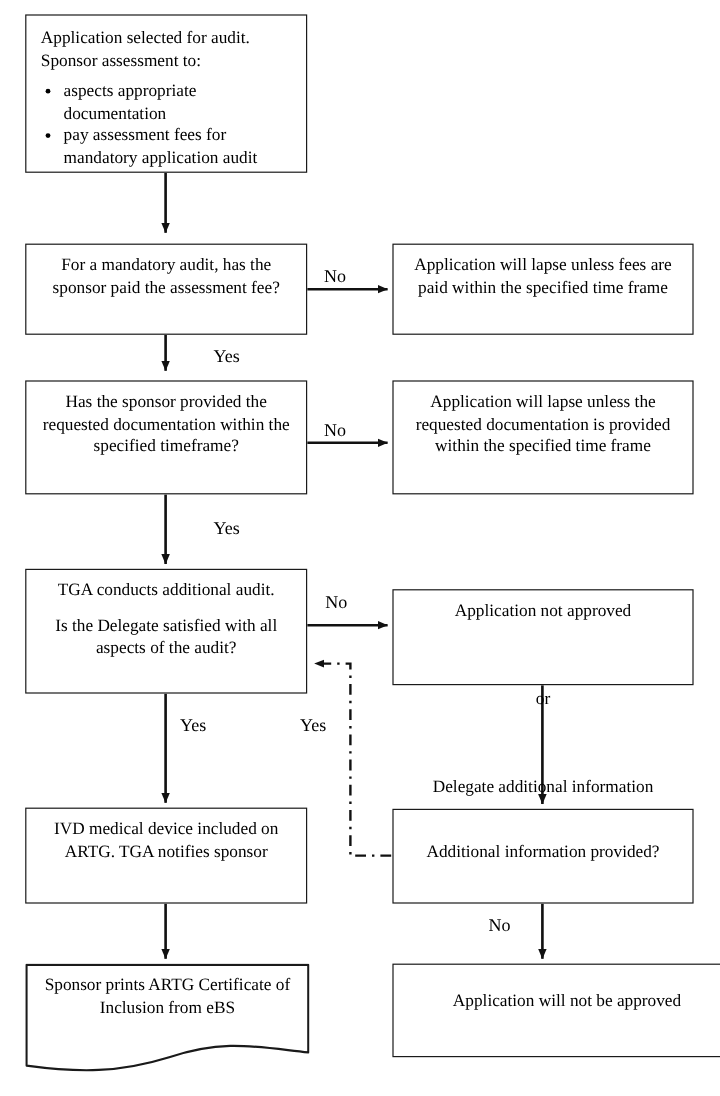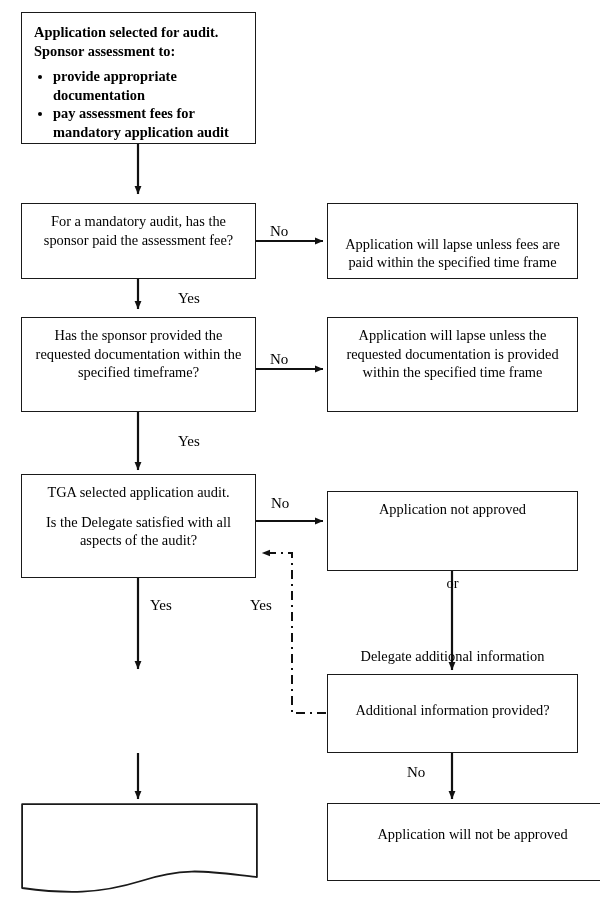--- a/index.html
+++ b/index.html
@@ -36,21 +36,21 @@
     align-items: center;
     text-align: center;
     font-size: 14.4px;
     line-height: 1.30;
     color: #000000;
   }
   .node.top-align {
     justify-content: flex-start;
   }
   .node.pad-small { padding: 8px 10px 6px 10px; }
-  .node.pad-left  { padding: 10px 8px 6px 12px; text-align: left; align-items: flex-end; font-weight: bold; }
+  .node.pad-left  { padding: 10px 8px 6px 12px; text-align: left; align-items: flex-end; }
 
   .node-line { display: block; width: 100%; }
 
   ul.bullets {
     margin: 7px 0 0 0;
     padding-left: 19px;
     list-style-type: disc;
     text-align: left;
   }
   ul.bullets li {
@@ -126,61 +126,67 @@
 
     <g stroke="#111111" stroke-width="2.0" fill="none" stroke-dasharray="9,5,2,5" stroke-linecap="butt">
       <path d="M326,713 L292,713 L292,553 L262,553" marker-end="url(#arrowhead-sm)"></path>
     </g>
   </svg>
 
   <div class="node pad-left" style="left:21px; top:12px; width:235px; height:132px;">
     <span class="node-line">Application selected for audit.</span>
     <span class="node-line">Sponsor assessment to:</span>
     <ul class="bullets">
-      <li>provide appropriate documentation</li>
+      <li>aspects appropriate documentation</li>
       <li>pay assessment fees for mandatory application audit</li>
     </ul>
   </div>
 
   <div class="node top-align pad-small" style="left:21px; top:203px; width:235px; height:76px;">
     <span class="node-line">For a mandatory audit, has the sponsor paid the assessment fee?</span>
   </div>
 
-  <div class="node top-align pad-small" style="left:327px; top:203px; width:251px; height:76px;justify-content:flex-end;">
+  <div class="node top-align pad-small" style="left:327px; top:203px; width:251px; height:76px;">
     <span class="node-line">Application will lapse unless fees are paid within the specified time frame</span>
   </div>
 
   <div class="node top-align pad-small" style="left:21px; top:317px; width:235px; height:95px;">
     <span class="node-line">Has the sponsor provided the requested documentation within the specified timeframe?</span>
   </div>
 
   <div class="node top-align pad-small" style="left:327px; top:317px; width:251px; height:95px;">
     <span class="node-line">Application will lapse unless the requested documentation is provided within the specified time frame</span>
   </div>
 
   <div class="node top-align pad-small" style="left:21px; top:474px; width:235px; height:104px;">
-    <span class="node-line">TGA selected application audit.</span>
+    <span class="node-line">TGA conducts additional audit.</span>
     <span class="node-line para-gap">Is the Delegate satisfied with all aspects of the audit?</span>
   </div>
 
   <div class="node top-align pad-small" style="left:327px; top:491px; width:251px; height:80px;gap:44px;">
     <span class="node-line">Application not approved</span>
     <span class="node-line para-gap">or</span>
     <span class="node-line para-gap">Delegate additional information</span>
   </div>
 
+  <div class="node top-align pad-small" style="left:21px; top:673px; width:235px; height:80px;">
+    <span class="node-line">IVD medical device included on ARTG. TGA notifies sponsor</span>
+  </div>
 
   <div class="node top-align pad-small" style="left:327px; top:674px; width:251px; height:79px; justify-content:flex-start; padding-top:26px;text-align:center;">
     <span class="node-line">Additional information provided?</span>
   </div>
 
   <div class="doc-node" style="left:21px; top:803px; width:237px; height:95px;">
     <svg class="doc-svg" viewBox="0 0 237 95" preserveAspectRatio="none">
       <path d="M1.1,1.1 L235.9,1.1 L235.9,74 C190,69 165,63 120,78 C78,91 45,91 1.1,85 Z" fill="#ffffff" stroke="#1a1a1a" stroke-width="1.8" stroke-linejoin="round"></path>
     </svg>
+    <div class="doc-text">
+      <span class="node-line">Sponsor prints ARTG Certificate of Inclusion from eBS</span>
+    </div>
   </div>
 
   <div class="node top-align pad-small" style="left:327px; top:803px; width:291px; height:78px; justify-content:flex-start; padding-top:21px;">
     <span class="node-line">Application will not be approved</span>
   </div>
 
   <span class="edge-label" style="left:270px; top:224px;">No</span>
 
   <span class="edge-label" style="left:178px; top:291px;">Yes</span>
 

